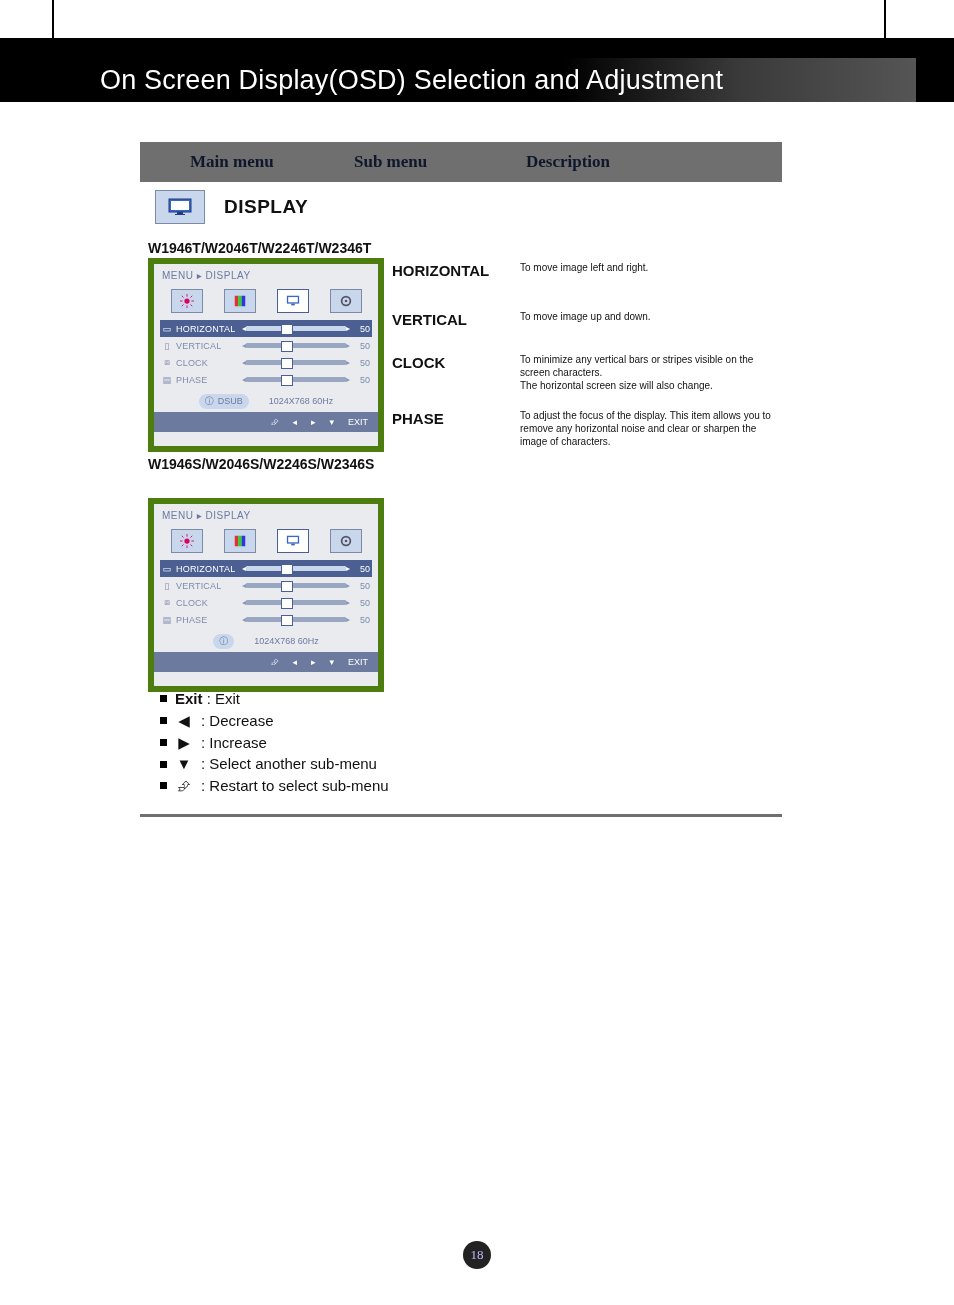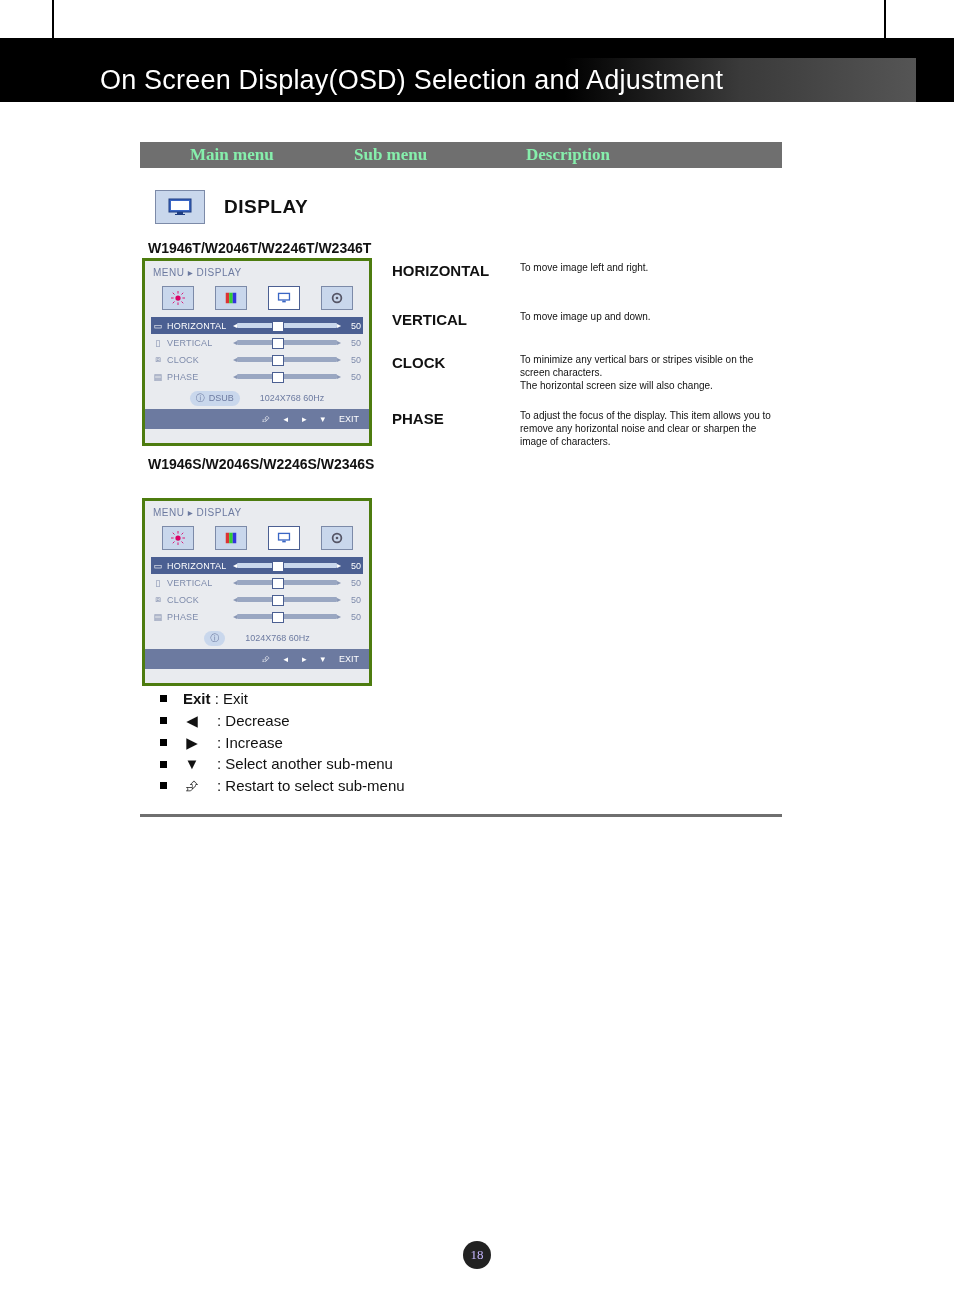--- a/index.html
+++ b/index.html
@@ -3,29 +3,29 @@
 <meta charset="utf-8">
 <style>
   html,body{margin:0;padding:0;background:#fff;font-family:Arial,Helvetica,sans-serif;color:#111;}
   .page{width:954px;height:1305px;position:relative;box-sizing:border-box;}
   .vline-l{position:absolute;left:52px;top:0;width:2px;height:40px;background:#000;}
   .vline-r{position:absolute;left:884px;top:0;width:2px;height:40px;background:#000;}
   .blackbar{position:absolute;left:0;top:38px;width:954px;height:64px;background:#000;}
   .gradbar{position:absolute;left:38px;top:58px;width:878px;height:44px;
     background:linear-gradient(to right,#000 0%,#000 60%,#3a3a3a 80%,#555 100%);}
   .title{position:absolute;left:100px;top:65px;color:#fff;font-size:27px;letter-spacing:0.2px;}
-  .colhdr{position:absolute;left:140px;top:142px;width:642px;height:26px;background:#6f6f6f;color:#86efac;font-family:Georgia,'Times New Roman',serif;font-size:17px;font-weight:bold;display:flex;align-items:center;}
+  .colhdr{position:absolute;left:140px;top:142px;width:642px;height:40px;background:#6f6f6f;color:#0f172a;font-family:Georgia,'Times New Roman',serif;font-size:17px;font-weight:bold;display:flex;align-items:center;}
   .colhdr span{position:absolute;}
   .ch1{left:50px;} .ch2{left:214px;} .ch3{left:386px;}
   .iconbox{position:absolute;left:155px;top:190px;width:48px;height:32px;background:#c9d7ec;border:1px solid #7c8aa8;display:flex;align-items:center;justify-content:center;}
   .iconbox svg{width:24px;height:18px;}
   .disp-title{position:absolute;left:224px;top:196px;font-weight:900;font-size:19px;font-family:Arial,Helvetica,sans-serif;letter-spacing:0.5px;}
   .model{position:absolute;font-weight:900;font-size:14px;font-family:Arial,Helvetica,sans-serif;}
   .m1{left:148px;top:240px;} .m2{left:148px;top:456px;}
-  .osd{position:absolute;left:142px;width:224px;height:182px;border:3px solid #4d7c0f;background:#e9ebef;}
+  .osd{position:absolute;left:148px;width:224px;height:182px;border:6px solid #4d7c0f;background:#e9ebef;}
   .osd1{top:258px;} .osd2{top:498px;}
   .osd .crumb{height:22px;background:#e9ebef;font-size:10px;color:#6c7aa0;display:flex;align-items:center;padding-left:8px;letter-spacing:0.5px;}
   .osd .tabs{height:30px;display:flex;align-items:center;justify-content:space-around;padding:0 6px;background:#e9ebef;}
   .osd .tab{width:30px;height:22px;background:#c9d7ec;border:1px solid #7c8aa8;display:flex;align-items:center;justify-content:center;}
   .osd .tab.sel{background:#fff;border:1px solid #4b5f92;}
   .osd .rows{padding:4px 6px 0 6px;}
   .osd .row{display:flex;align-items:center;height:17px;font-size:9px;color:#7e8bab;}
   .osd .row.sel{background:#4b5f92;color:#fff;}
   .osd .row .ic{width:14px;display:flex;justify-content:center;}
   .osd .row .lab{width:66px;padding-left:2px;text-transform:uppercase;letter-spacing:0.2px;}
@@ -38,21 +38,21 @@
   .osd .row.sel .tri{color:#fff;}
   .osd .info{height:22px;display:flex;align-items:center;justify-content:center;gap:20px;font-size:9px;color:#6c7aa0;background:#e9ebef;margin-top:2px;}
   .osd .info .dsub{display:flex;align-items:center;gap:4px;background:#c9d7ec;padding:1px 6px;border-radius:8px;}
   .osd .foot{height:20px;background:#6c7aa0;display:flex;align-items:center;justify-content:flex-end;gap:14px;padding-right:10px;color:#fff;font-size:9px;}
   .osd .foot .sym{font-size:9px;}
   .desc-col{position:absolute;left:392px;top:262px;width:388px;}
   .drow{display:flex;margin-bottom:32px;}
   .drow .dh{width:128px;font-weight:900;font-size:15px;font-family:Arial,Helvetica,sans-serif;}
   .drow .dd{flex:1;font-size:10px;line-height:1.28;font-family:Arial,Helvetica,sans-serif;}
   .legend{position:absolute;left:160px;top:688px;font-size:15px;line-height:1.45;}
-  .legend .li{display:flex;align-items:center;gap:16px;}
+  .legend .li{display:flex;align-items:center;gap:8px;}
   .legend .sq{width:7px;height:7px;background:#000;flex:0 0 auto;}
   .legend .sym{display:inline-block;width:18px;text-align:center;}
   .hr{position:absolute;left:140px;top:814px;width:642px;height:3px;background:#6f6f6f;}
   .pagenum-wrap{position:absolute;left:0;bottom:36px;width:954px;display:flex;justify-content:center;}
   .pagenum{width:28px;height:28px;border-radius:50%;background:#222;color:#c4b5fd;display:flex;align-items:center;justify-content:center;font-size:13px;font-family:Georgia,serif;}
   .tab svg{width:16px;height:14px;}
 </style>
 </head>
 <body>
 <div class="page">

